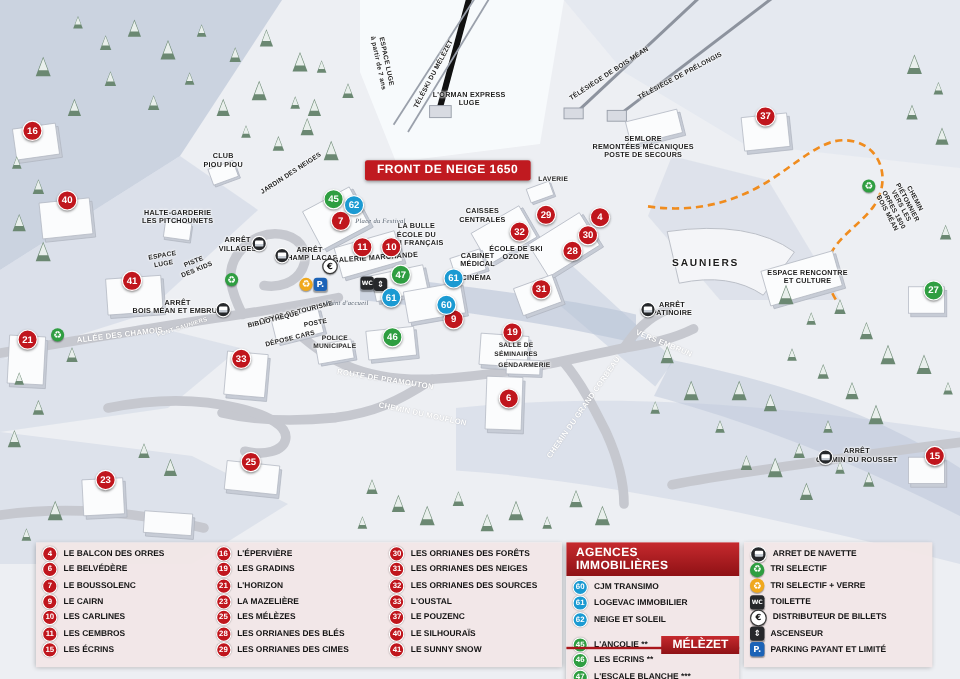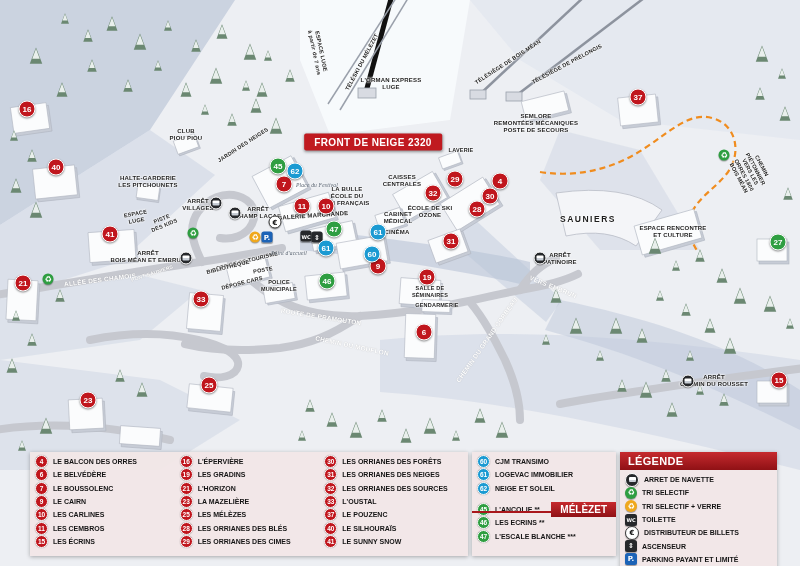--- a/index.html
+++ b/index.html
@@ -411,21 +411,21 @@
       <div class="mk agc" style="left: 295px; top: 171px;">62</div>
       <div class="mk agc" style="left: 326px; top: 248px;">61</div>
       <div class="mk agc" style="left: 378px; top: 232px;">61</div>
       <div class="mk agc" style="left: 372px; top: 254px;">60</div>
       <div class="mk htl" style="left: 278px; top: 166px;">45</div>
       <div class="mk htl" style="left: 334px; top: 229px;">47</div>
       <div class="mk htl" style="left: 327px; top: 281px;">46</div>
       <div class="mk htl" style="left: 778px; top: 242px;">27</div>
     </div>
 
-  <div class="banner">FRONT DE NEIGE 2320</div>
+  <div class="banner">FRONT DE NEIGE 1650</div>
 
   <div class="panel" style="left:30px;top:452px;width:438px;">
     <div class="pbody" style="height:97px;">
       <div class="res-grid" id="res-list">
           <div class="li">
             <span class="mk2 res">4</span>
             <span class="t">LE BALCON DES ORRES</span>
           </div>
           <div class="li">
             <span class="mk2 res">6</span>
@@ -505,20 +505,21 @@
           </div>
           <div class="li">
             <span class="mk2 res">41</span>
             <span class="t">LE SUNNY SNOW</span>
           </div>
         </div>
     </div>
   </div>
 
   <div class="panel" style="left:472px;top:452px;width:144px;">
+    <div class="phead mid">AGENCES IMMOBILIÈRES</div>
     <div class="pbody" style="height:97px;">
       <div class="agc-list" id="agc-list">
           <div class="li">
             <span class="mk2 agc">60</span>
             <span class="t">CJM TRANSIMO</span>
           </div>
           <div class="li">
             <span class="mk2 agc">61</span>
             <span class="t">LOGEVAC IMMOBILIER</span>
           </div>
@@ -540,21 +541,20 @@
           </div>
           <div class="li">
             <span class="mk2 htl">47</span>
             <span class="t">L'ESCALE BLANCHE ***</span>
           </div>
         </div>
     </div>
   </div>
 
   <div class="panel" style="left:620px;top:452px;width:157px;">
-    <div class="phead">LÉGENDE</div>
     <div class="pbody" style="height:97px;">
       <div id="leg-list">
           <div class="li">
             <span class="ico leg bus"></span>
             <span class="t">ARRET DE NAVETTE</span>
           </div>
           <div class="li">
             <span class="ico leg rec">♻</span>
             <span class="t">TRI SELECTIF</span>
           </div>

